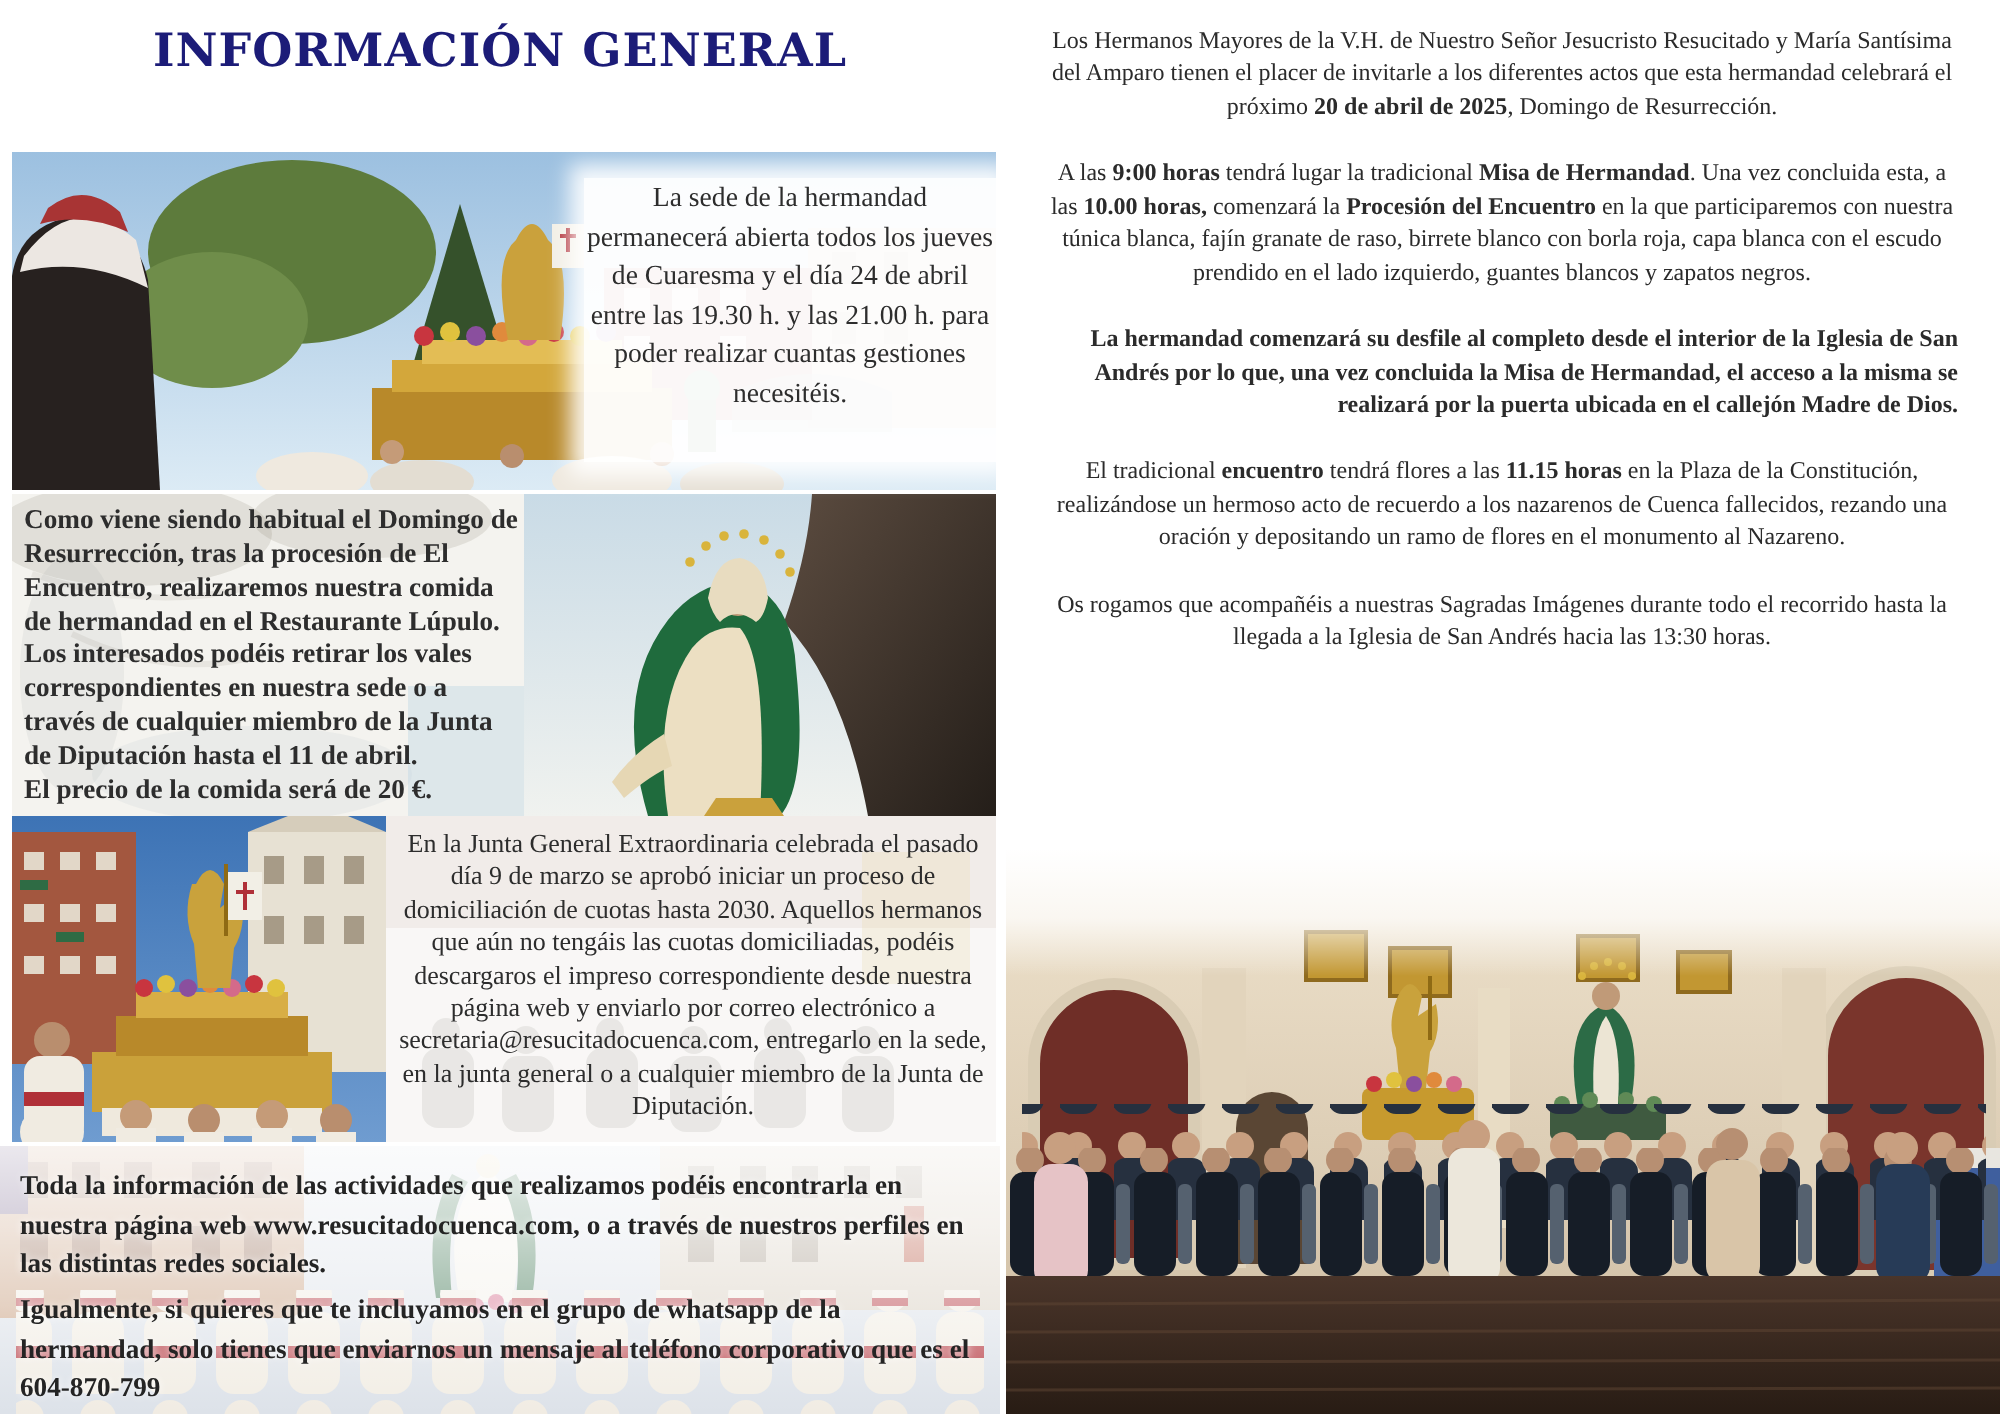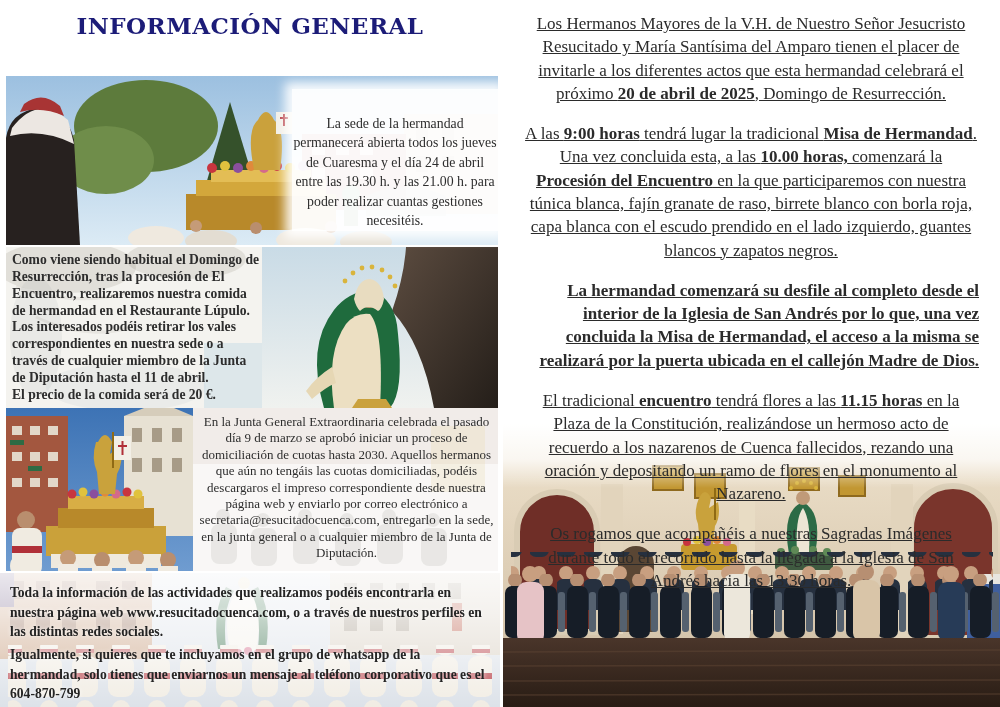--- a/index.html
+++ b/index.html
@@ -26,36 +26,36 @@
   .photoD .wash{
     position:absolute;left:0;top:0;width:100%;height:100%;
     background:linear-gradient(180deg,rgba(255,255,255,.88) 0%,rgba(255,255,255,.74) 30%,
       rgba(255,255,255,.55) 60%,rgba(255,255,255,.26) 86%,rgba(255,255,255,.12) 100%);
   }
   .photoG{left:503px;top:424px;width:497px;height:283px;}
   
   .boxA{
     position:absolute;left:292px;top:89px;width:206px;height:142px;
     background:rgba(255,255,255,.96);box-shadow:0 0 10px 7px rgba(255,255,255,.9);
-    display:flex;align-items:flex-end;z-index:3;
+    display:flex;align-items:flex-start;z-index:3;
   }
   .boxA p{margin:0;width:100%;text-align:center;font-size:13.8px;line-height:1.42;}
   .boxB{position:absolute;left:12px;top:252px;width:248px;z-index:3;}
   .boxB p{margin:0;text-align:left;font-size:13.6px;line-height:1.24;white-space:pre-line;font-weight:bold;}
   .boxC{position:absolute;left:199px;top:414px;width:295px;z-index:3;}
   .boxC p{margin:0;text-align:center;font-size:13px;line-height:1.26;}
   .boxD1{position:absolute;left:10px;top:583px;width:480px;z-index:3;}
   .boxD2{position:absolute;left:10px;top:645px;width:480px;z-index:3;}
   .boxD1 p,.boxD2 p{
     margin:0;text-align:left;font-size:13.6px;line-height:1.45;font-weight:bold;color:#242424;
     text-shadow:0 0 4px rgba(255,255,255,.9);
   }
   
   .right-col{position:absolute;left:507px;top:12px;width:488px;z-index:3;}
-  .right-col p{margin:0 16px 17px;text-align:center;font-size:17px;line-height:1.37;color:#2b2b2b;text-decoration:underline;}
+  .right-col p{margin:0 16px 17px;text-align:center;font-size:12px;line-height:1.37;color:#2b2b2b;}
   .right-col p b{font-weight:bold;}
   .right-col p.allbold{font-weight:bold;text-align:right;}
 </style>
 </head>
 <body>
 
 <div class="page">
 
   <h1 class="title">INFORMACIÓN GENERAL</h1>
 

